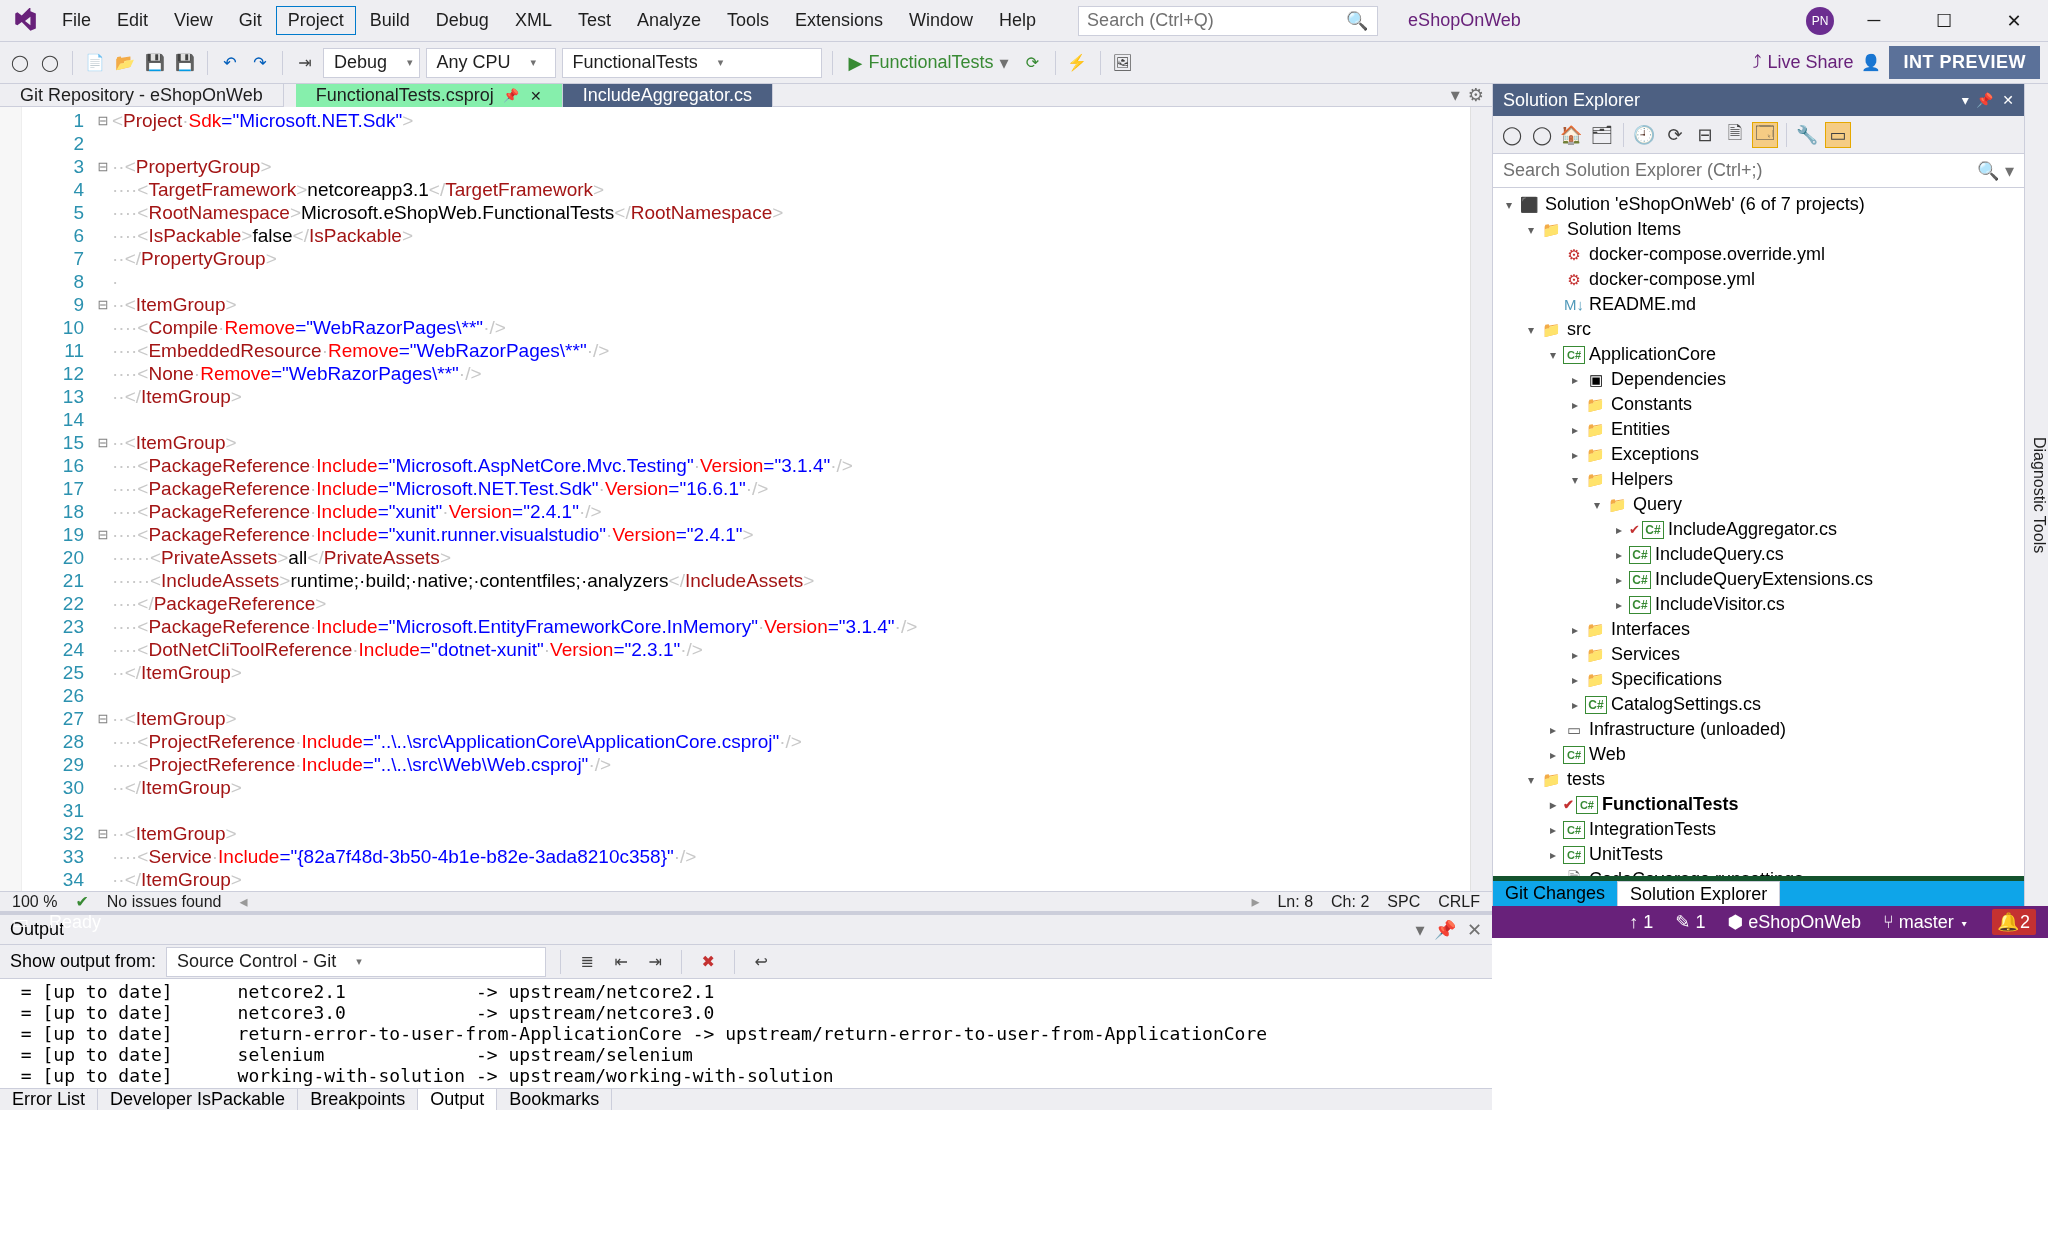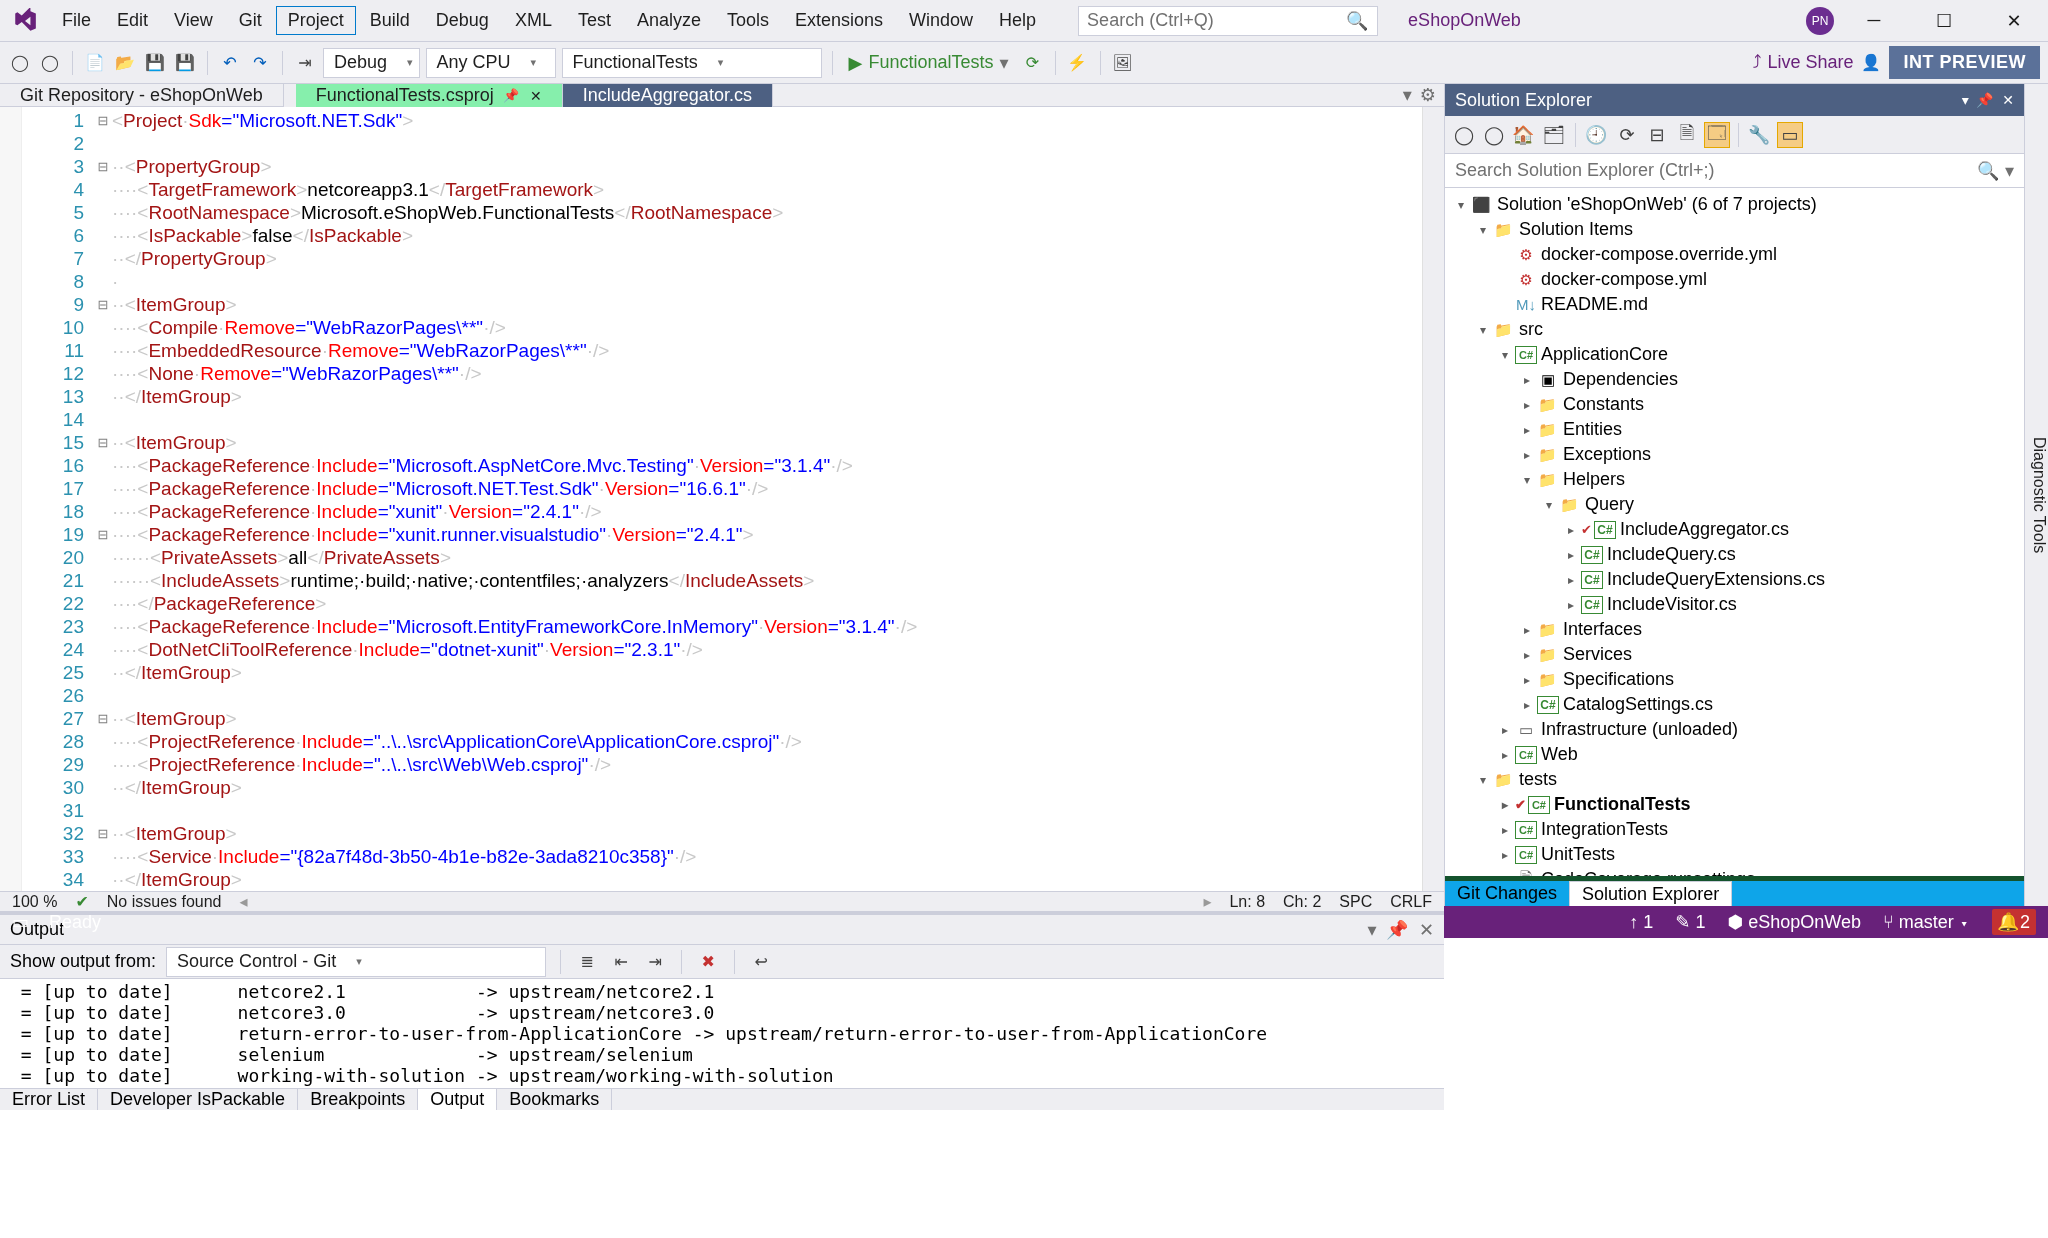--- a/index.html
+++ b/index.html
@@ -39,21 +39,21 @@
 .code-lines { flex: 1; line-height: 23px; white-space: pre; padding-top:2px;}
 .code-lines .d { color: #c8c8c8; }
 .code-lines .t { color: #a31515; }
 .code-lines .a { color: #ff0000; }
 .code-lines .s { color: #0000ff; }
 .code-lines .tx { color: #000; }
 .editor-status { height: 26px; background: #eeeef2; border-top: 1px solid #cccedb; display: flex; align-items: center; padding: 0 12px; gap: 18px; font-size: 16px; color: #1e1e1e; }
 .editor-status .ok { color: #388a34; }
 .editor-status .spacer { flex: 1; }
 .right-rail { width: 24px; background: #eeeef2; border-left: 1px solid #cccedb; writing-mode: vertical-rl; text-align: center; padding: 10px 0; color: #1e1e1e; font-size:16px;}
-.solution-panel { width: 580px; background: #fff; border-left: 1px solid #cccedb; display: flex; flex-direction: column; }
+.solution-panel { width: 532px; background: #fff; border-left: 1px solid #cccedb; display: flex; flex-direction: column; }
 .panel-title { height: 32px; background: #4d6082; color: #fff; display: flex; align-items: center; padding: 0 10px; gap:8px;}
 .panel-title .pt-right { margin-left:auto; display:flex; gap:8px; font-size:14px;}
 .se-toolbar { height: 38px; background: #eeeef2; border-bottom: 1px solid #cccedb; display: flex; align-items: center; padding: 0 6px; gap: 4px; }
 .se-tb-btn { width: 26px; height: 26px; display:flex;align-items:center;justify-content:center; color:#424242;}
 .se-tb-btn.active { background:#f5cc84; border:1px solid #e5a800;}
 .se-search { height: 34px; border-bottom: 1px solid #cccedb; display: flex; align-items: center; padding: 0 10px; color: #717171; }
 .se-search .mag { margin-left:auto;}
 .tree { flex: 1; overflow: auto; padding: 4px 0; font-size: 18px; }
 .tree-row { display: flex; align-items: center; height: 25px; padding-right: 6px; cursor:pointer; white-space:nowrap;}
 .tw { display:inline-block; width:20px; text-align:center; color:#606060; font-size:12px;}

